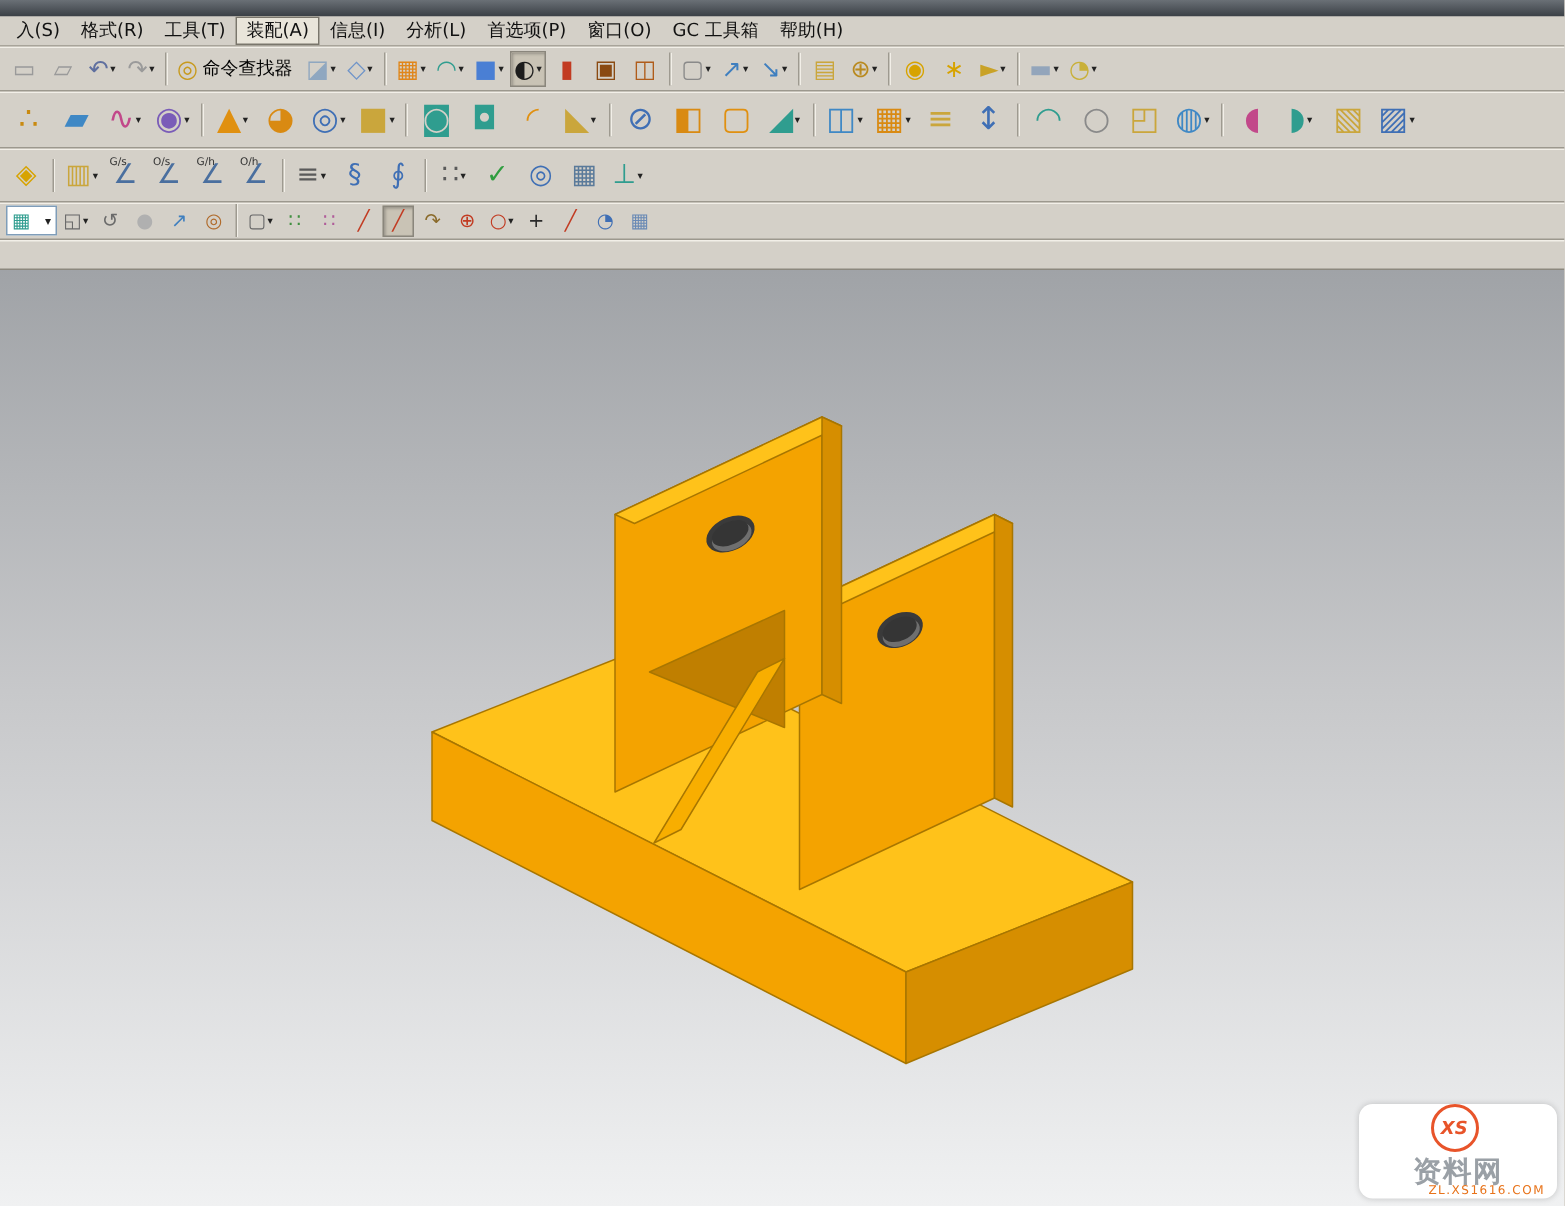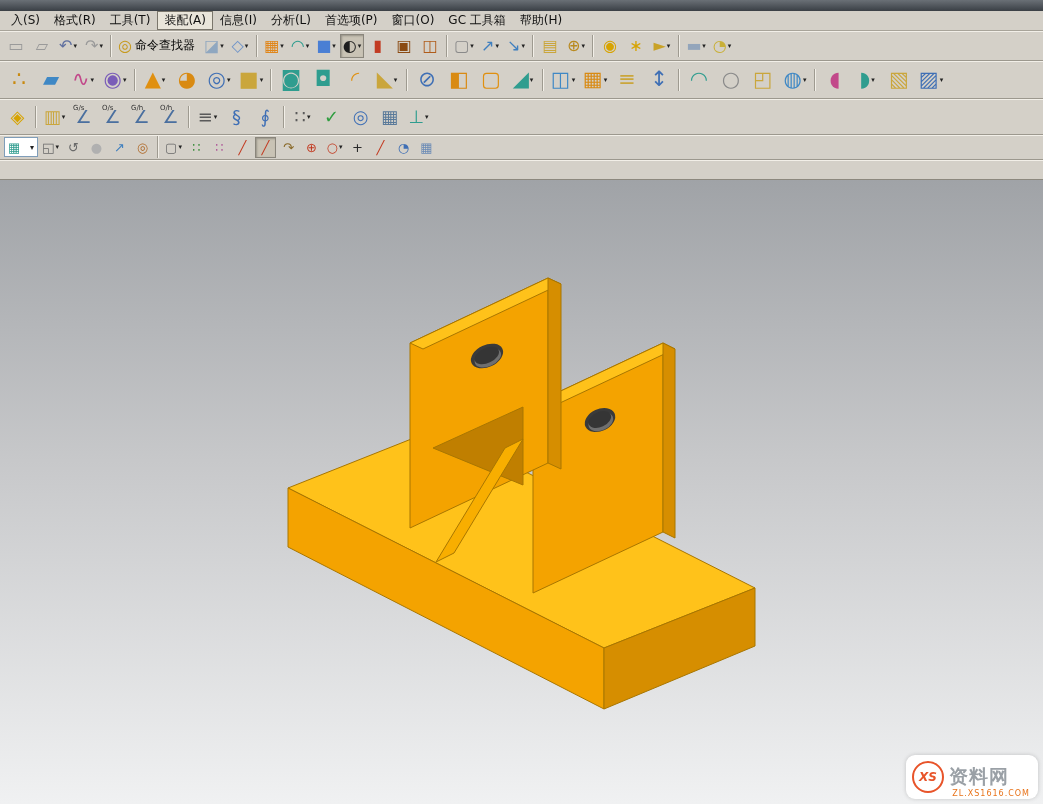--- a/index.html
+++ b/index.html
@@ -56,23 +56,23 @@
     box-shadow:inset 0 1px 0 #f2efe8;font-size:12px;
   }
   .prompt-left{width:462px;height:100%;display:flex;align-items:center;
     border-right:1px solid #9c988e;box-sizing:border-box;padding-left:4px;}
   .prompt-right{flex:1;height:100%;}
   .viewport{
     position:relative;height:624px;overflow:hidden;
   }
   .viewport svg{position:absolute;left:0;top:0;}
   .watermark{
-    position:absolute;right:5px;bottom:5px;width:132px;height:44px;
+    position:absolute;right:5px;bottom:5px;width:132px;height:63px;
     background:#ffffff;border-radius:9px;box-shadow:0 0 4px rgba(0,0,0,.18);
-    display:flex;align-items:center;padding:0 6px;box-sizing:border-box;
+    display:flex;align-items:center;padding:0 6px;box-sizing:border-box;flex-direction:column;
   }
   .wm-logo{
     width:28px;height:28px;border-radius:50%;border:2px solid #e8542a;
     display:flex;align-items:center;justify-content:center;flex:none;
     color:#e8542a;font-style:italic;font-weight:bold;font-size:12px;
     margin-right:5px;
   }
   .wm-brand{font-size:19px;font-weight:bold;color:#9aa0a6;letter-spacing:1px;}
   .wm-url{position:absolute;right:8px;bottom:1px;font-size:8px;color:#e8731a;letter-spacing:1px;margin-top:28px;}
 </style>

